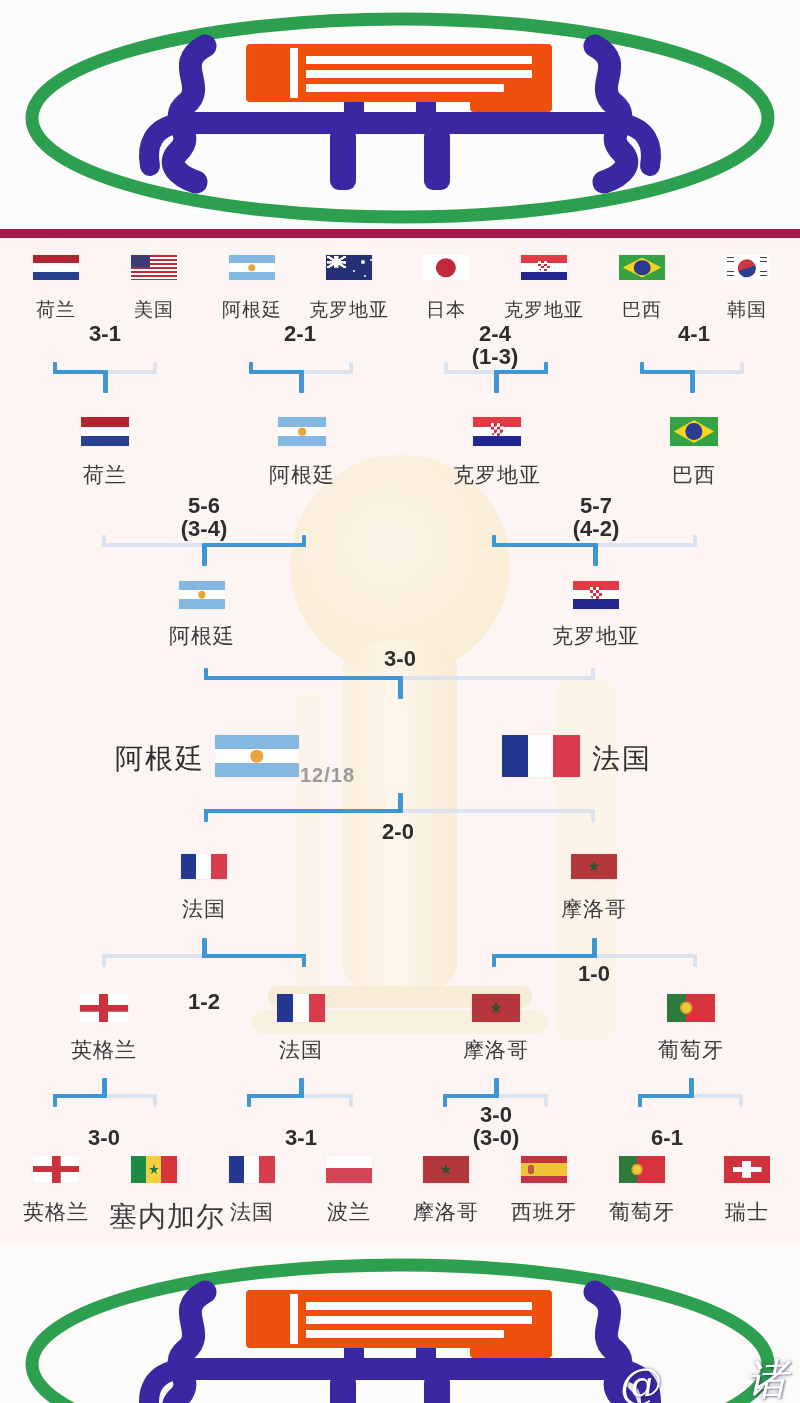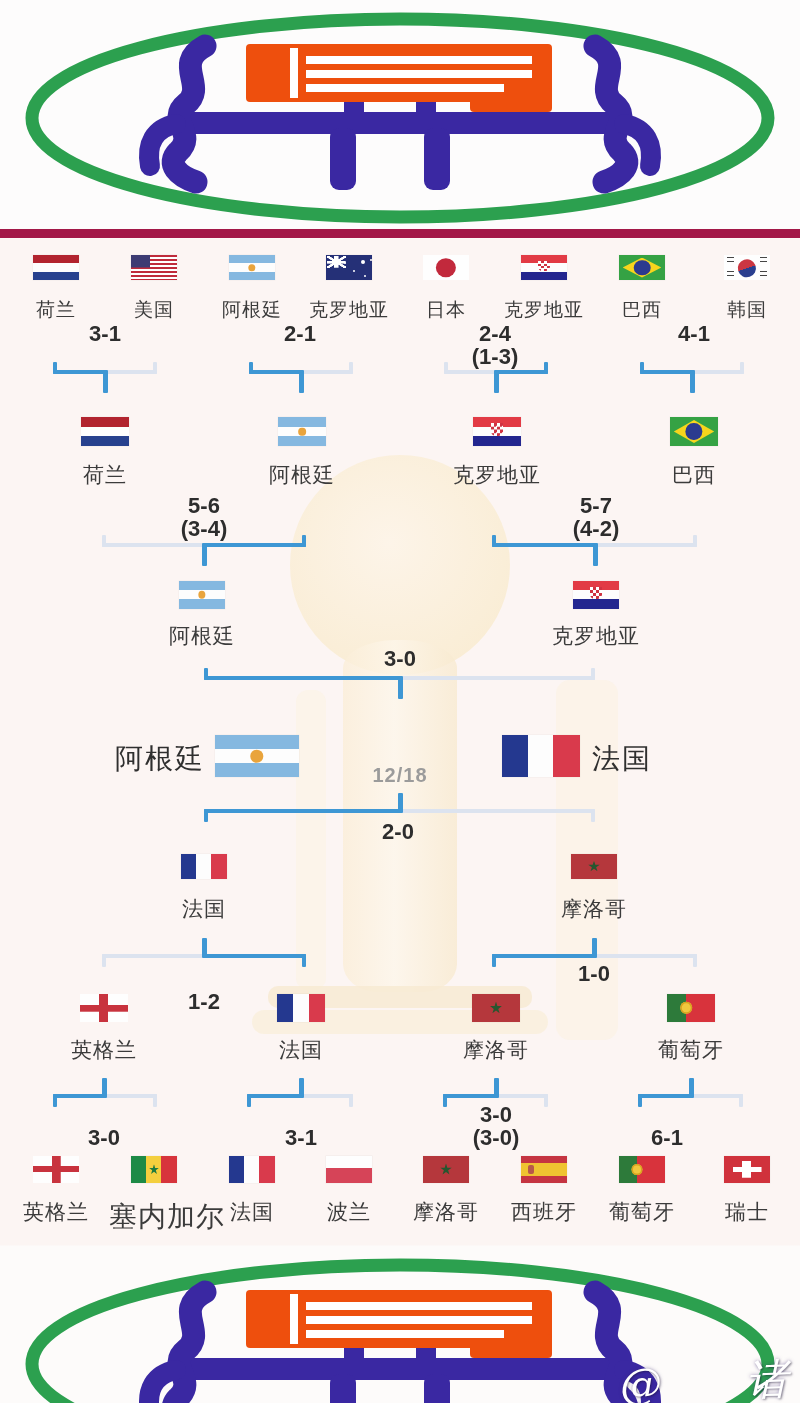--- a/index.html
+++ b/index.html
@@ -83,21 +83,21 @@
   .score{position:absolute;z-index:3;width:130px;text-align:center;color:var(--score);
         font-weight:700;font-size:22px;line-height:23px;}
   .score .sub{font-weight:700;}
   .cpart{position:absolute;z-index:2;border-radius:1px;}
   .final-name{position:absolute;z-index:3;top:740px;font-size:28px;font-weight:500;
         color:#2f2f2f;letter-spacing:2px;}
   .final-name.left{left:40px;width:165px;text-align:right;}
   .final-name.right{left:592px;width:170px;text-align:left;}
   .final-title{position:absolute;z-index:3;left:300px;top:721px;width:200px;text-align:center;
         font-size:35px;font-weight:700;color:#1e1e1e;letter-spacing:3px;}
-  .final-date{position:absolute;z-index:3;left:300px;top:764px;width:200px;text-align:center;
+  .final-date{position:absolute;z-index:3;left:300px;top:764px;width:200px;
         font-size:20px;font-weight:700;color:#9b9b9b;letter-spacing:1px;}
   .watermark{position:absolute;z-index:8;right:4px;top:1354px;font-family:"DejaVu Serif",serif;
         font-style:italic;font-size:42px;color:#fff;padding:0 8px 4px 8px;border-bottom:3px solid #fff;
         text-shadow:0 0 4px rgba(60,40,120,.5),1px 1px 2px rgba(0,0,0,.35);transform:rotate(-2deg);}
 </style>
 </head>
 <body>
 
 <div id="stage">
 

